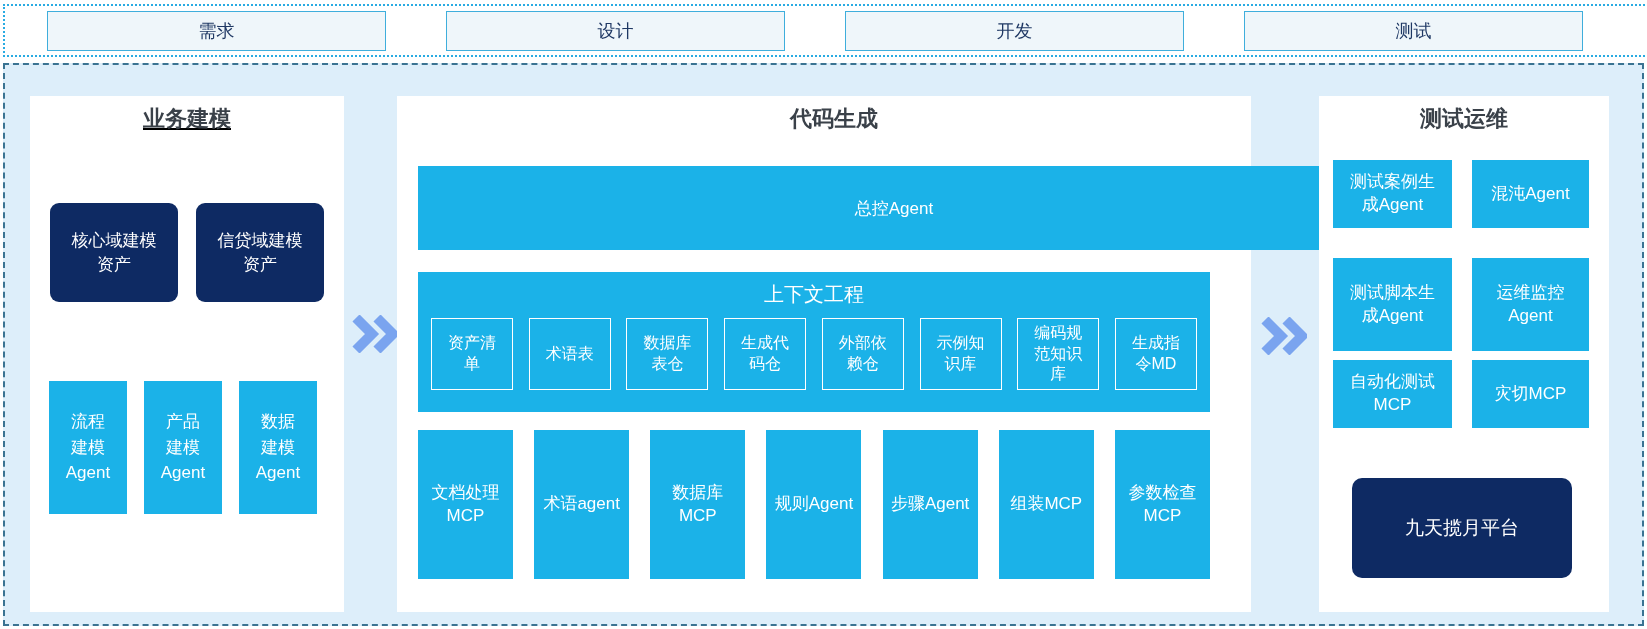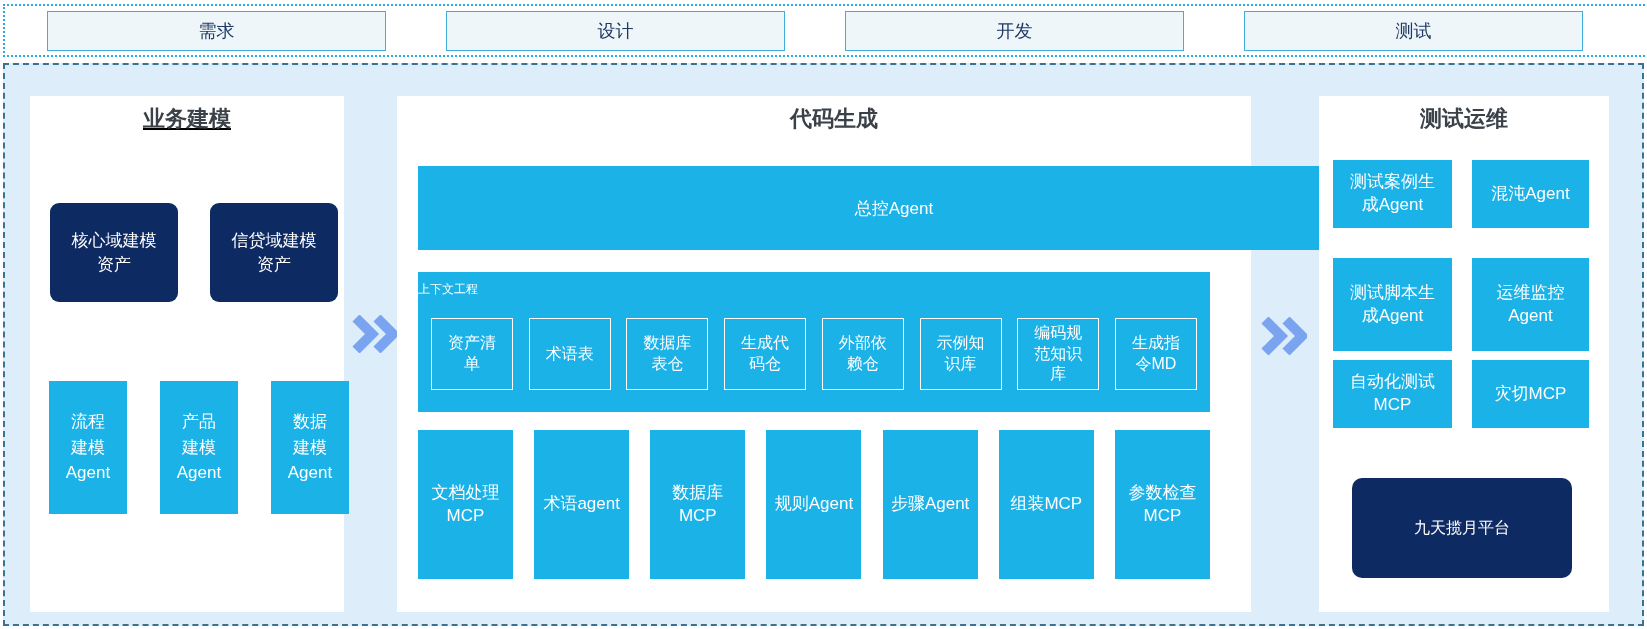--- a/index.html
+++ b/index.html
@@ -25,47 +25,47 @@
   .panel-left{left:25px;width:314px;text-decoration:underline;}
   .panel-center{left:392px;width:834px;padding-left:20px;}
   .panel-right{left:1314px;width:290px;}
 
   .box{display:flex;align-items:center;justify-content:center;text-align:center;
     color:#ffffff;white-space:pre-line;box-sizing:border-box;}
   .cyan{background:var(--cyan,#1bb2e8);}
   .navy{background:var(--navy,#0e2a63);}
 
   
-  .asset-row{position:absolute;left:20px;top:107px;display:flex;gap:32px;}
+  .asset-row{position:absolute;left:20px;top:107px;display:flex;gap:18px;}
   .asset-box{width:128px;height:99px;border-radius:9px;font-size:17px;line-height:1.4;}
-  .agent-row{position:absolute;left:19px;top:285px;display:flex;gap:33px;}
+  .agent-row{position:absolute;left:19px;top:285px;display:flex;gap:17px;}
   .agent-box{width:78px;height:133px;font-size:17px;line-height:1.5;}
 
   
   .master-bar{position:absolute;left:21px;top:70px;width:952px;height:84px;font-size:17px;}
   .context-bar{position:absolute;left:21px;top:176px;width:792px;height:140px;
     background:var(--cyan,#1bb2e8);color:#fff;}
-  .context-title{padding-top:9px;font-size:12px;}
+  .context-title{text-align:center;padding-top:9px;font-size:20px;}
   .context-row{position:absolute;left:13px;top:46px;width:766px;
     display:flex;justify-content:space-between;align-items:center;}
   .context-box{width:82px;min-height:72px;border:1px solid var(--subbox_border,#fff);
     font-size:16px;line-height:1.3;padding:2px 0;}
   .mcp-row{position:absolute;left:21px;top:334px;width:792px;
     display:flex;justify-content:space-between;}
   .mcp-box{width:95px;height:149px;font-size:17px;line-height:1.35;}
 
   
   .to-box{position:absolute;font-size:17px;line-height:1.35;}
   .to-c1{left:14px;width:119px;}
   .to-c2{left:153px;width:117px;}
   .to-r1{top:64px;height:68px;}
   .to-r2{top:162px;height:93px;}
   .to-r3{top:264px;height:68px;}
   .platform-box{position:absolute;left:33px;top:382px;width:220px;height:100px;
-    border-radius:10px;font-size:16px;}
+    border-radius:10px;font-size:19px;}
 
   
   .chevron{position:absolute;width:46px;height:38px;color:var(--chevron,#7aa4ef);}
   .chevron svg{display:block;}
   .chev-1{left:347px;top:250px;}
   .chev-2{left:1256px;top:252px;}
 </style>
 </head>
 <body>
 

